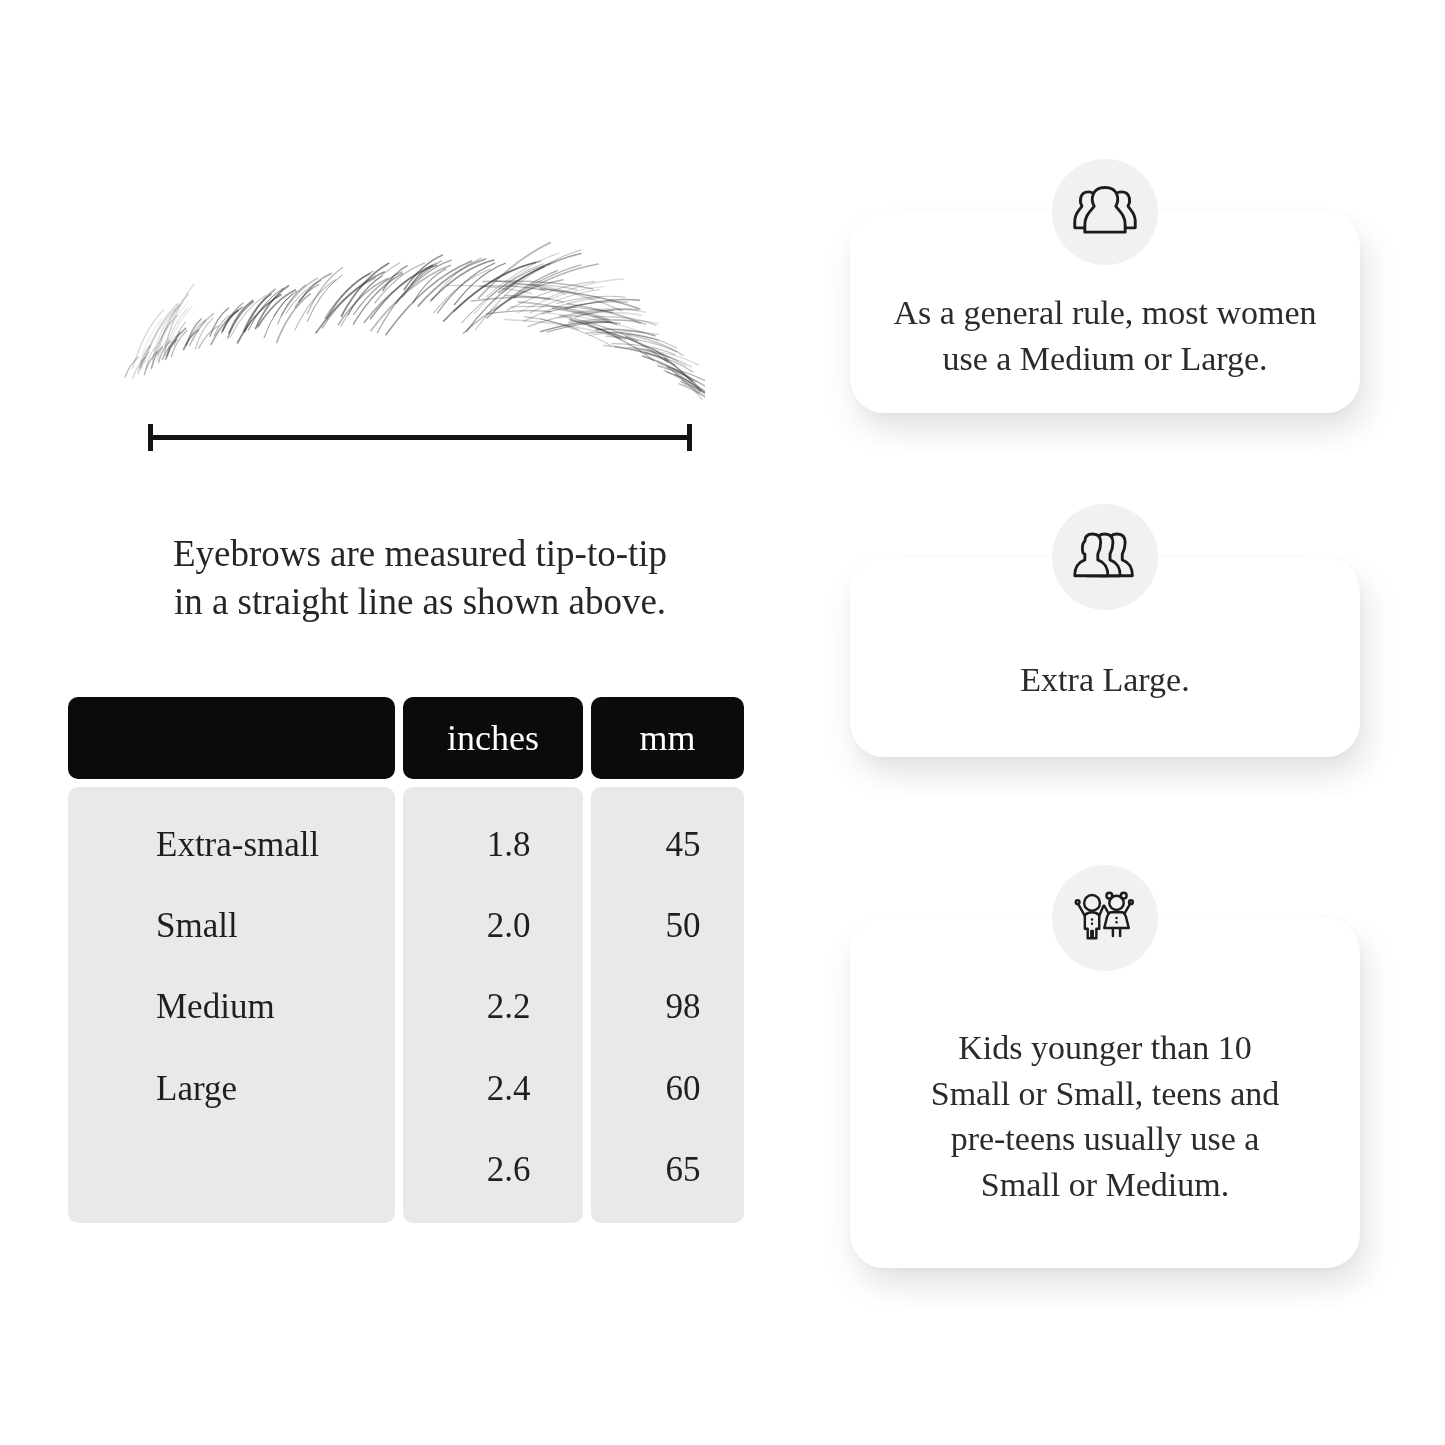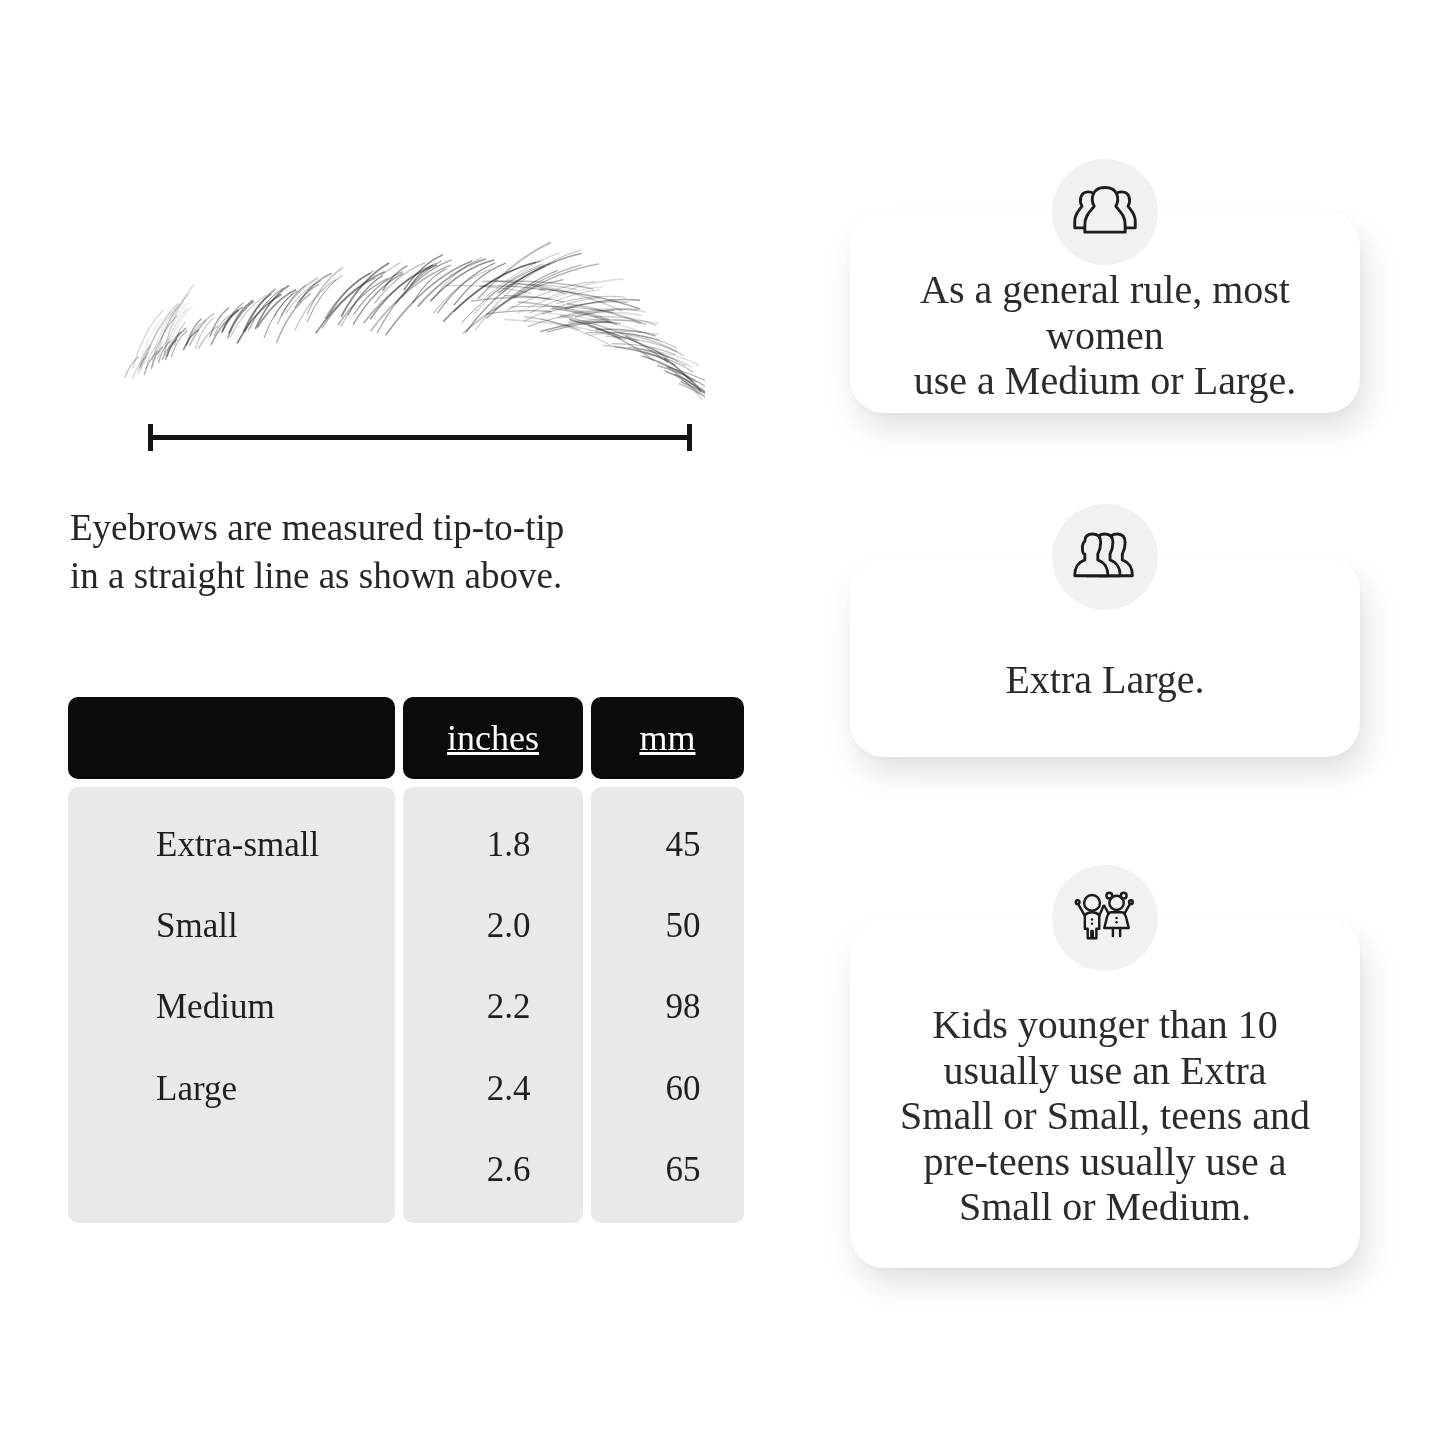--- a/index.html
+++ b/index.html
@@ -7,29 +7,29 @@
     position:relative;width:1445px;height:1445px;background:#ffffff;overflow:hidden;
     font-family:"Liberation Serif","DejaVu Serif",serif;color:#242424;
   }
   
   .eyebrow-svg{position:absolute;left:105px;top:232px;width:600px;height:168px;}
   .measure-line{position:absolute;left:148px;top:435px;width:544px;height:5px;background:#141414;}
   .measure-line .tick{position:absolute;top:-11px;width:5px;height:27px;background:#141414;}
   .measure-line .tick.left{left:0;}
   .measure-line .tick.right{right:0;}
   .caption{
-    position:absolute;left:70px;top:504px;width:700px;
+    position:absolute;left:70px;top:530px;width:700px;text-align:center;
     font-size:37px;line-height:48px;color:#262626;
   }
   
   .size-table{position:absolute;left:68px;top:697px;width:698px;}
   .trow{display:flex;gap:8px;}
   .th{
     height:82px;background:#0b0b0b;border-radius:10px;color:#ffffff;
-    display:flex;align-items:center;justify-content:center;font-size:36px;text-decoration:underline;
+    display:flex;align-items:center;justify-content:center;font-size:36px;
   }
   .tbody{margin-top:8px;}
   .tcol{
     height:436px;background:#e9e9e8;border-radius:10px;
     padding-top:17px;box-sizing:border-box;
   }
   .c1{width:327px;}
   .c2{width:180px;}
   .c3{width:153px;text-align:right;}
   .cell{
@@ -47,21 +47,21 @@
   .card-3{top:918px;height:350px;}
   .icon-circle{
     position:absolute;left:50%;top:0;transform:translate(-50%,-50%);
     width:106px;height:106px;border-radius:50%;background:#f1f1f0;
     display:flex;align-items:center;justify-content:center;
   }
   .icon-circle svg{width:72px;height:72px;}
   .card-text{
     height:100%;box-sizing:border-box;padding:46px 18px 0 18px;
     display:flex;flex-direction:column;justify-content:center;
-    text-align:center;font-size:40px;line-height:45.5px;color:#2b2b2b;
+    text-align:center;font-size:34px;line-height:45.5px;color:#2b2b2b;
   }
   .ic{stroke:#1c1c1c;fill:none;stroke-width:4;stroke-linecap:round;stroke-linejoin:round;}
   .ic-front{fill:#f1f1f0;}
   .ic-thin{stroke-width:3.4;}
   .dot{fill:#1c1c1c;stroke:none;}
 </style>
 </head>
 <body>
 
 <div class="canvas">
@@ -330,20 +330,19 @@
         <path class="ic ic-thin" d="M71,64 L71,75"></path>
         <path class="ic ic-thin" d="M77,44 L85,30"></path>
         <circle class="ic ic-thin" cx="86" cy="28" r="2.6"></circle>
         <path class="ic ic-thin" d="M55,44 L49,33"></path>
         <circle class="dot" cx="66" cy="50" r="1.7"></circle>
         <circle class="dot" cx="66" cy="56" r="1.7"></circle>
       </svg>
     </div>
     <div class="card-text">
       <div>Kids younger than 10</div>
-      <div>usually use an Extra</div>
       <div>Small or Small, teens and</div>
       <div>pre-teens usually use a</div>
       <div>Small or Medium.</div>
     </div>
   </div>
 
 </div>
 
 </body></html>

